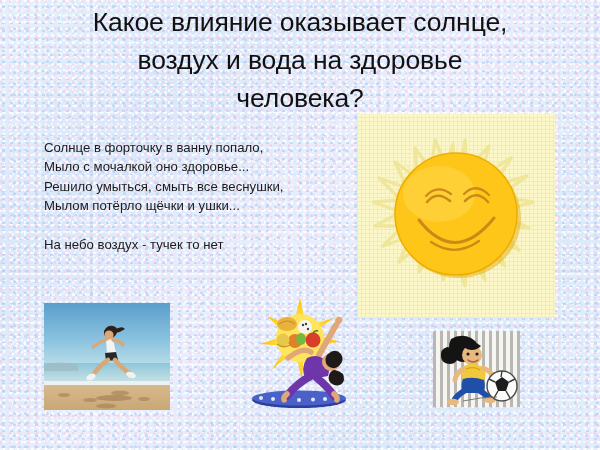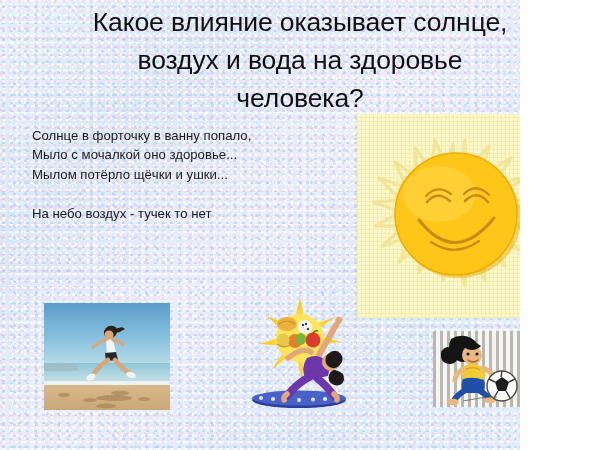--- a/index.html
+++ b/index.html
@@ -9,21 +9,21 @@
   }
   body {
     width: 600px;
     height: 450px;
     overflow: hidden;
     font-family: "Liberation Sans", sans-serif;
   }
 
   #slide {
     position: relative;
-    width: 520px;
+    width: 600px;
     height: 450px;
     overflow: hidden;
     background-color: #dde9f7;
     background-image:
       radial-gradient(circle at 12% 18%, rgba(255,195,225,0.55) 0 1.2px, transparent 1.6px),
       radial-gradient(circle at 31% 62%, rgba(180,205,245,0.65) 0 1.3px, transparent 1.8px),
       radial-gradient(circle at 57% 8%,  rgba(255,255,255,0.85) 0 1.4px, transparent 1.9px),
       radial-gradient(circle at 73% 44%, rgba(205,230,255,0.75) 0 1.1px, transparent 1.5px),
       radial-gradient(circle at 88% 77%, rgba(255,205,235,0.45) 0 1.3px, transparent 1.7px),
       radial-gradient(circle at 44% 88%, rgba(170,200,240,0.55) 0 1.2px, transparent 1.6px),
@@ -53,21 +53,21 @@
   
   #poem {
     position: absolute;
     left: 28px;
     top: 122px;
     width: 300px;
     color: #1b1b1b;
     font-size: 13.2px;
     line-height: 19.4px;
   }
-  #poem .stanza { margin: 4px; }
+  #poem .stanza { margin: 16px; }
   #poem .stanza + .stanza { margin-top: 19.4px; }
   #poem .pline { display: block; white-space: nowrap; }
 
   
   #sun-panel {
     position: absolute;
     left: 357px;
     top: 114px;
     width: 198px;
     height: 204px;
@@ -103,20 +103,21 @@
   <div id="title">
     <span class="tline">Какое влияние оказывает солнце,</span>
     <span class="tline">воздух и вода на здоровье</span>
     <span class="tline">человека?</span>
   </div>
 
   <div id="poem">
     <div class="stanza">
       <span class="pline">Солнце в форточку в ванну попало,</span>
       <span class="pline">Мыло с мочалкой оно здоровье...</span>
+      <span class="pline">Решило умыться, смыть все веснушки,</span>
       <span class="pline">Мылом потёрло щёчки и ушки...</span>
     </div>
     <div class="stanza">
       <span class="pline">На небо воздух - тучек то нет</span>
     </div>
   </div>
 
   <div id="sun-panel" class="pic" aria-label="Улыбающееся солнце с лучами">
     <svg viewBox="0 0 198 204" xmlns="http://www.w3.org/2000/svg" aria-hidden="true">
       <g fill="none" stroke="#f0e69a" stroke-width="3.4" stroke-linecap="round" stroke-linejoin="round">

